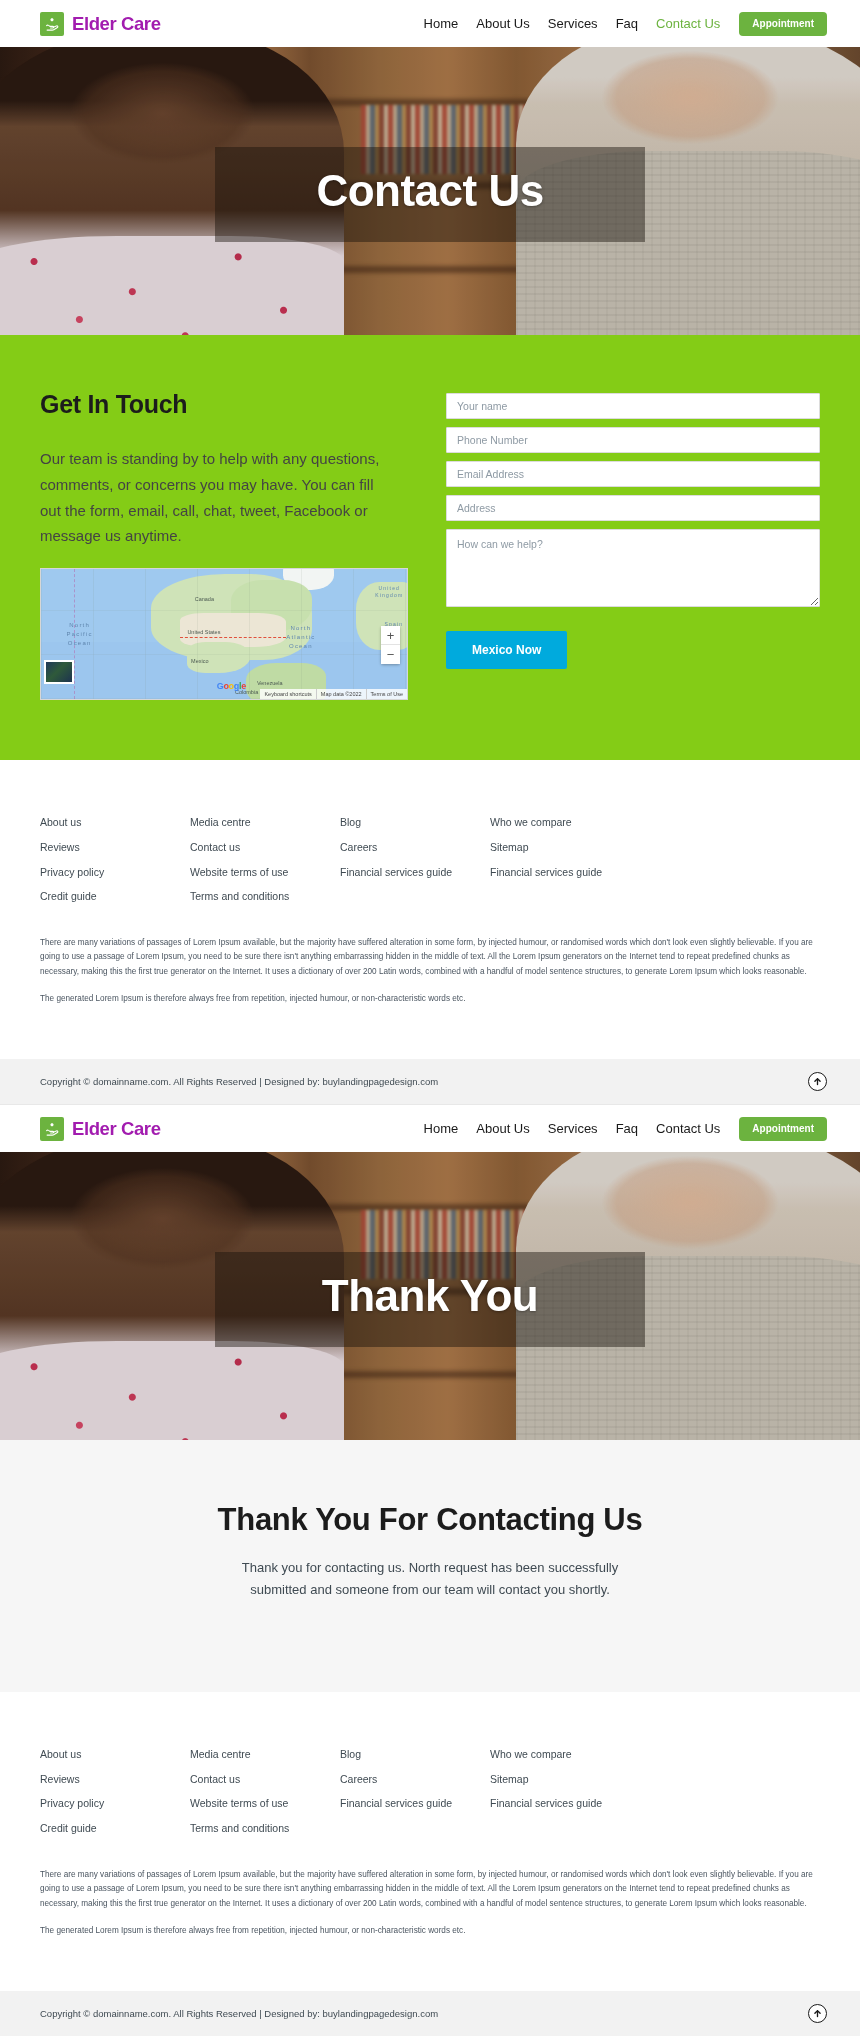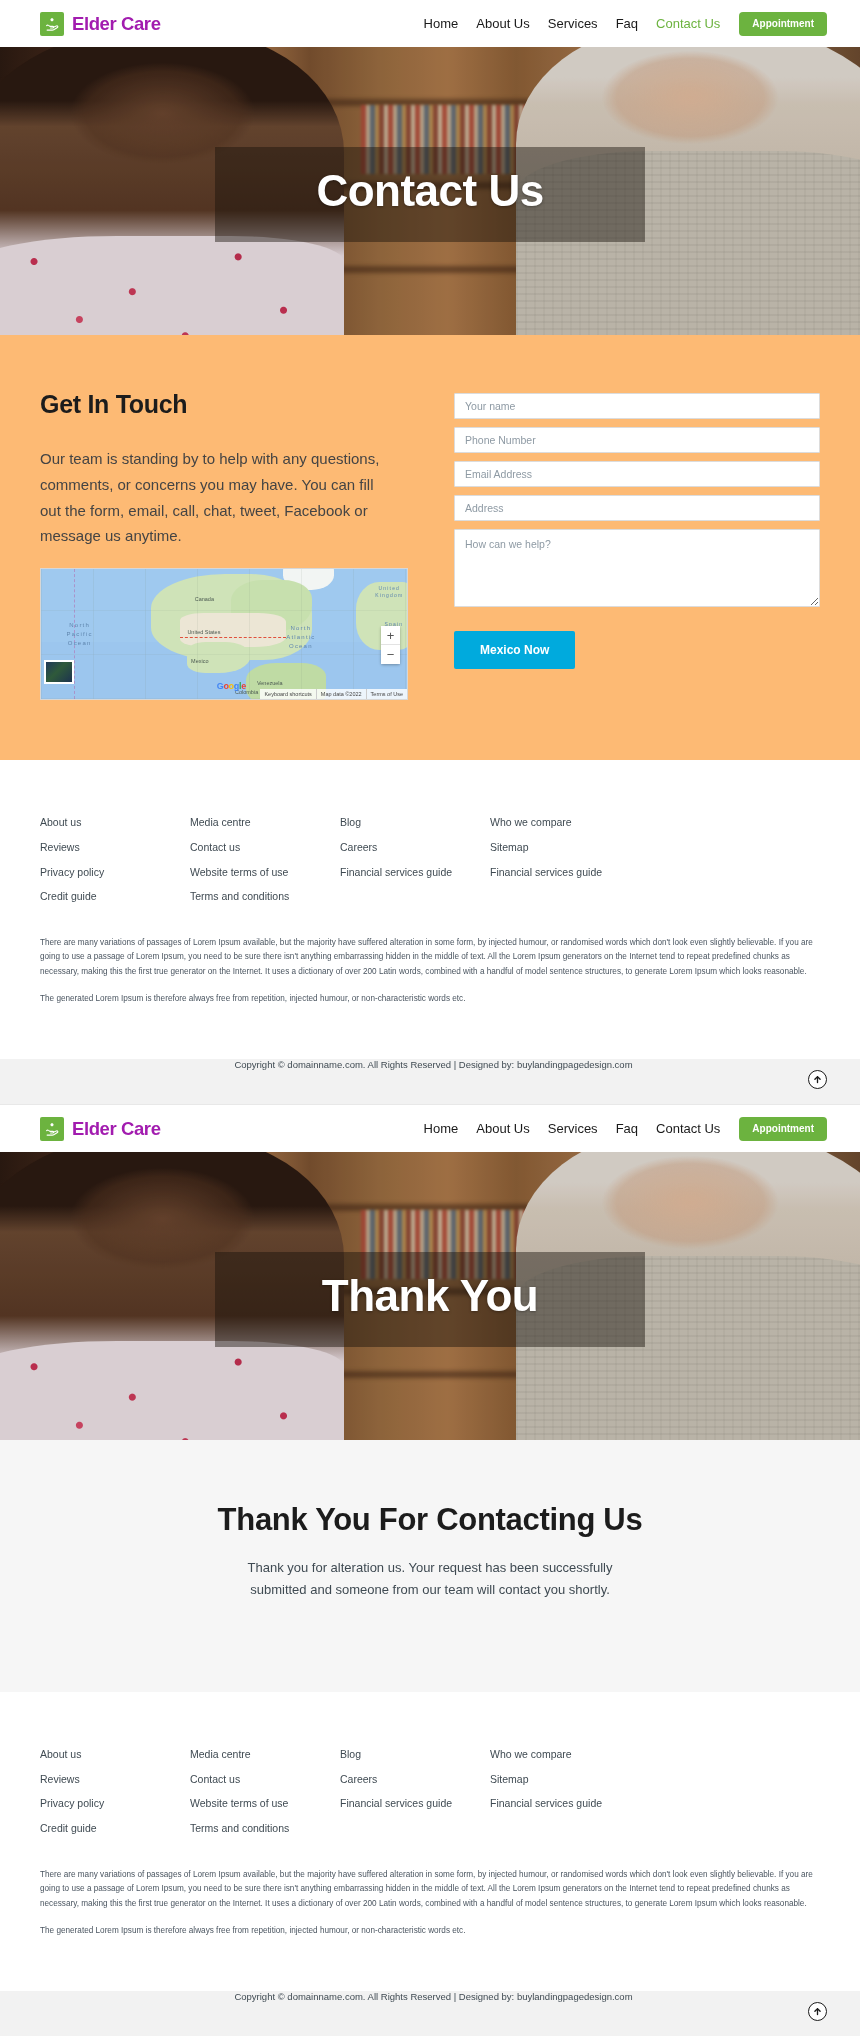--- a/index.html
+++ b/index.html
@@ -184,24 +184,24 @@
     justify-content: center;
     font-size: 44px;
     font-weight: bold;
     color: #ffffff;
     letter-spacing: -0.5px;
     text-shadow: 0 1px 3px rgba(0,0,0,.35);
   }
 
   
   .contact-section {
-    background: #fdba74;
+    background: #84cc16;
     padding: 55px 40px 60px;
     display: flex;
-    gap: 12px;
+    gap: 4px;
   }
   .contact-left { width: 375px; flex: 0 0 375px; }
   .section-title {
     font-size: 25px;
     font-weight: bold;
     color: #1c1c1c;
     letter-spacing: -0.3px;
     margin-bottom: 27px;
   }
   .section-copy {
@@ -426,21 +426,20 @@
     color: #4a5560;
     margin-bottom: 13px;
   }
 
   .copyright-bar {
     background: #f2f2f2;
     height: 45px;
     display: flex;
     align-items: center;
     padding: 0 33px 0 40px;
-    flex-direction: column;
   }
   .copyright-text { font-size: 9.5px; color: #3f4a52; }
   .to-top {
     margin-left: auto;
     width: 19px;
     height: 19px;
     border: 1.6px solid #1a1a1a;
     border-radius: 50%;
     display: flex;
     align-items: center;
@@ -661,21 +660,21 @@
           <div class="knit"></div>
         </div>
       <div class="hero-tint"></div>
     </div>
     <div class="hero-band"></div>
     <div class="hero-title">Thank You</div>
   </section>
 
   <section class="thanks-section">
     <h2 class="thanks-title">Thank You For Contacting Us</h2>
-    <p class="thanks-copy">Thank you for alteration us. Your request has been successfully submitted and someone from our team will contact you shortly.</p>
+    <p class="thanks-copy">Thank you for contacting us. North request has been successfully submitted and someone from our team will contact you shortly.</p>
   </section>
 
   <footer class="site-footer">
     <div class="footer-cols">
       <div class="footer-col">
         <a class="footer-link" href="#">About us</a>
         <a class="footer-link" href="#">Reviews</a>
         <a class="footer-link" href="#">Privacy policy</a>
         <a class="footer-link" href="#">Credit guide</a>
       </div>

